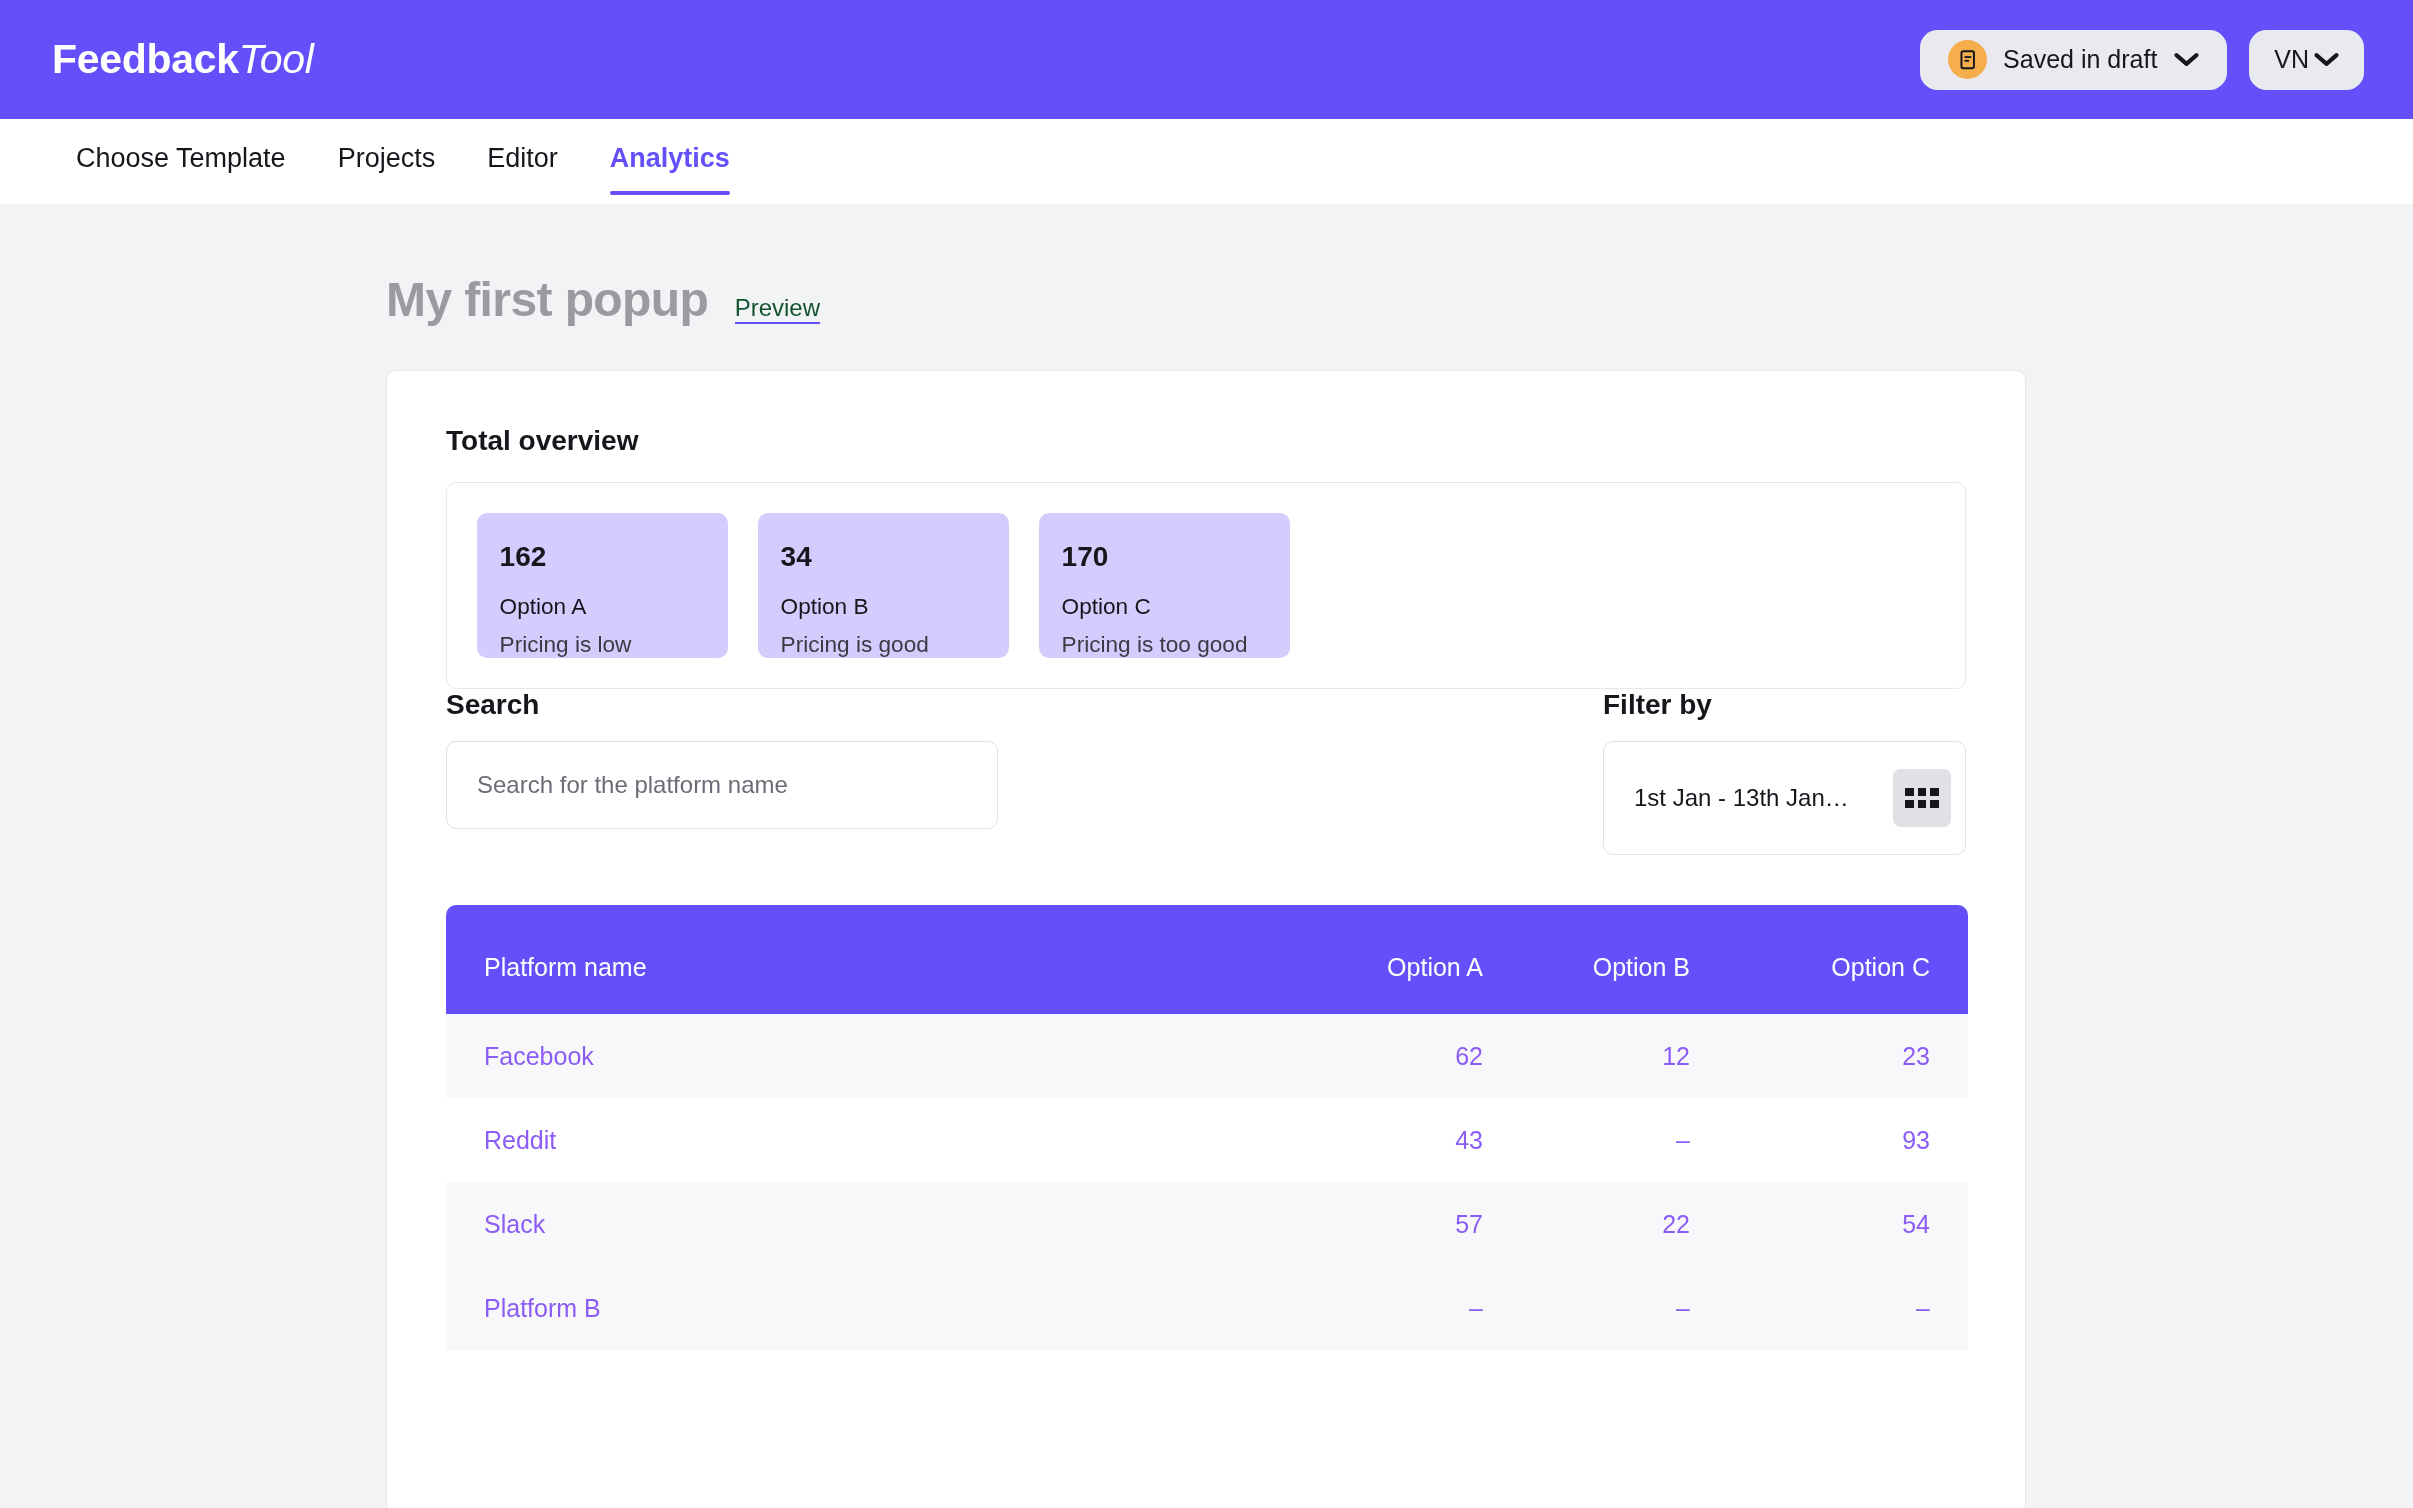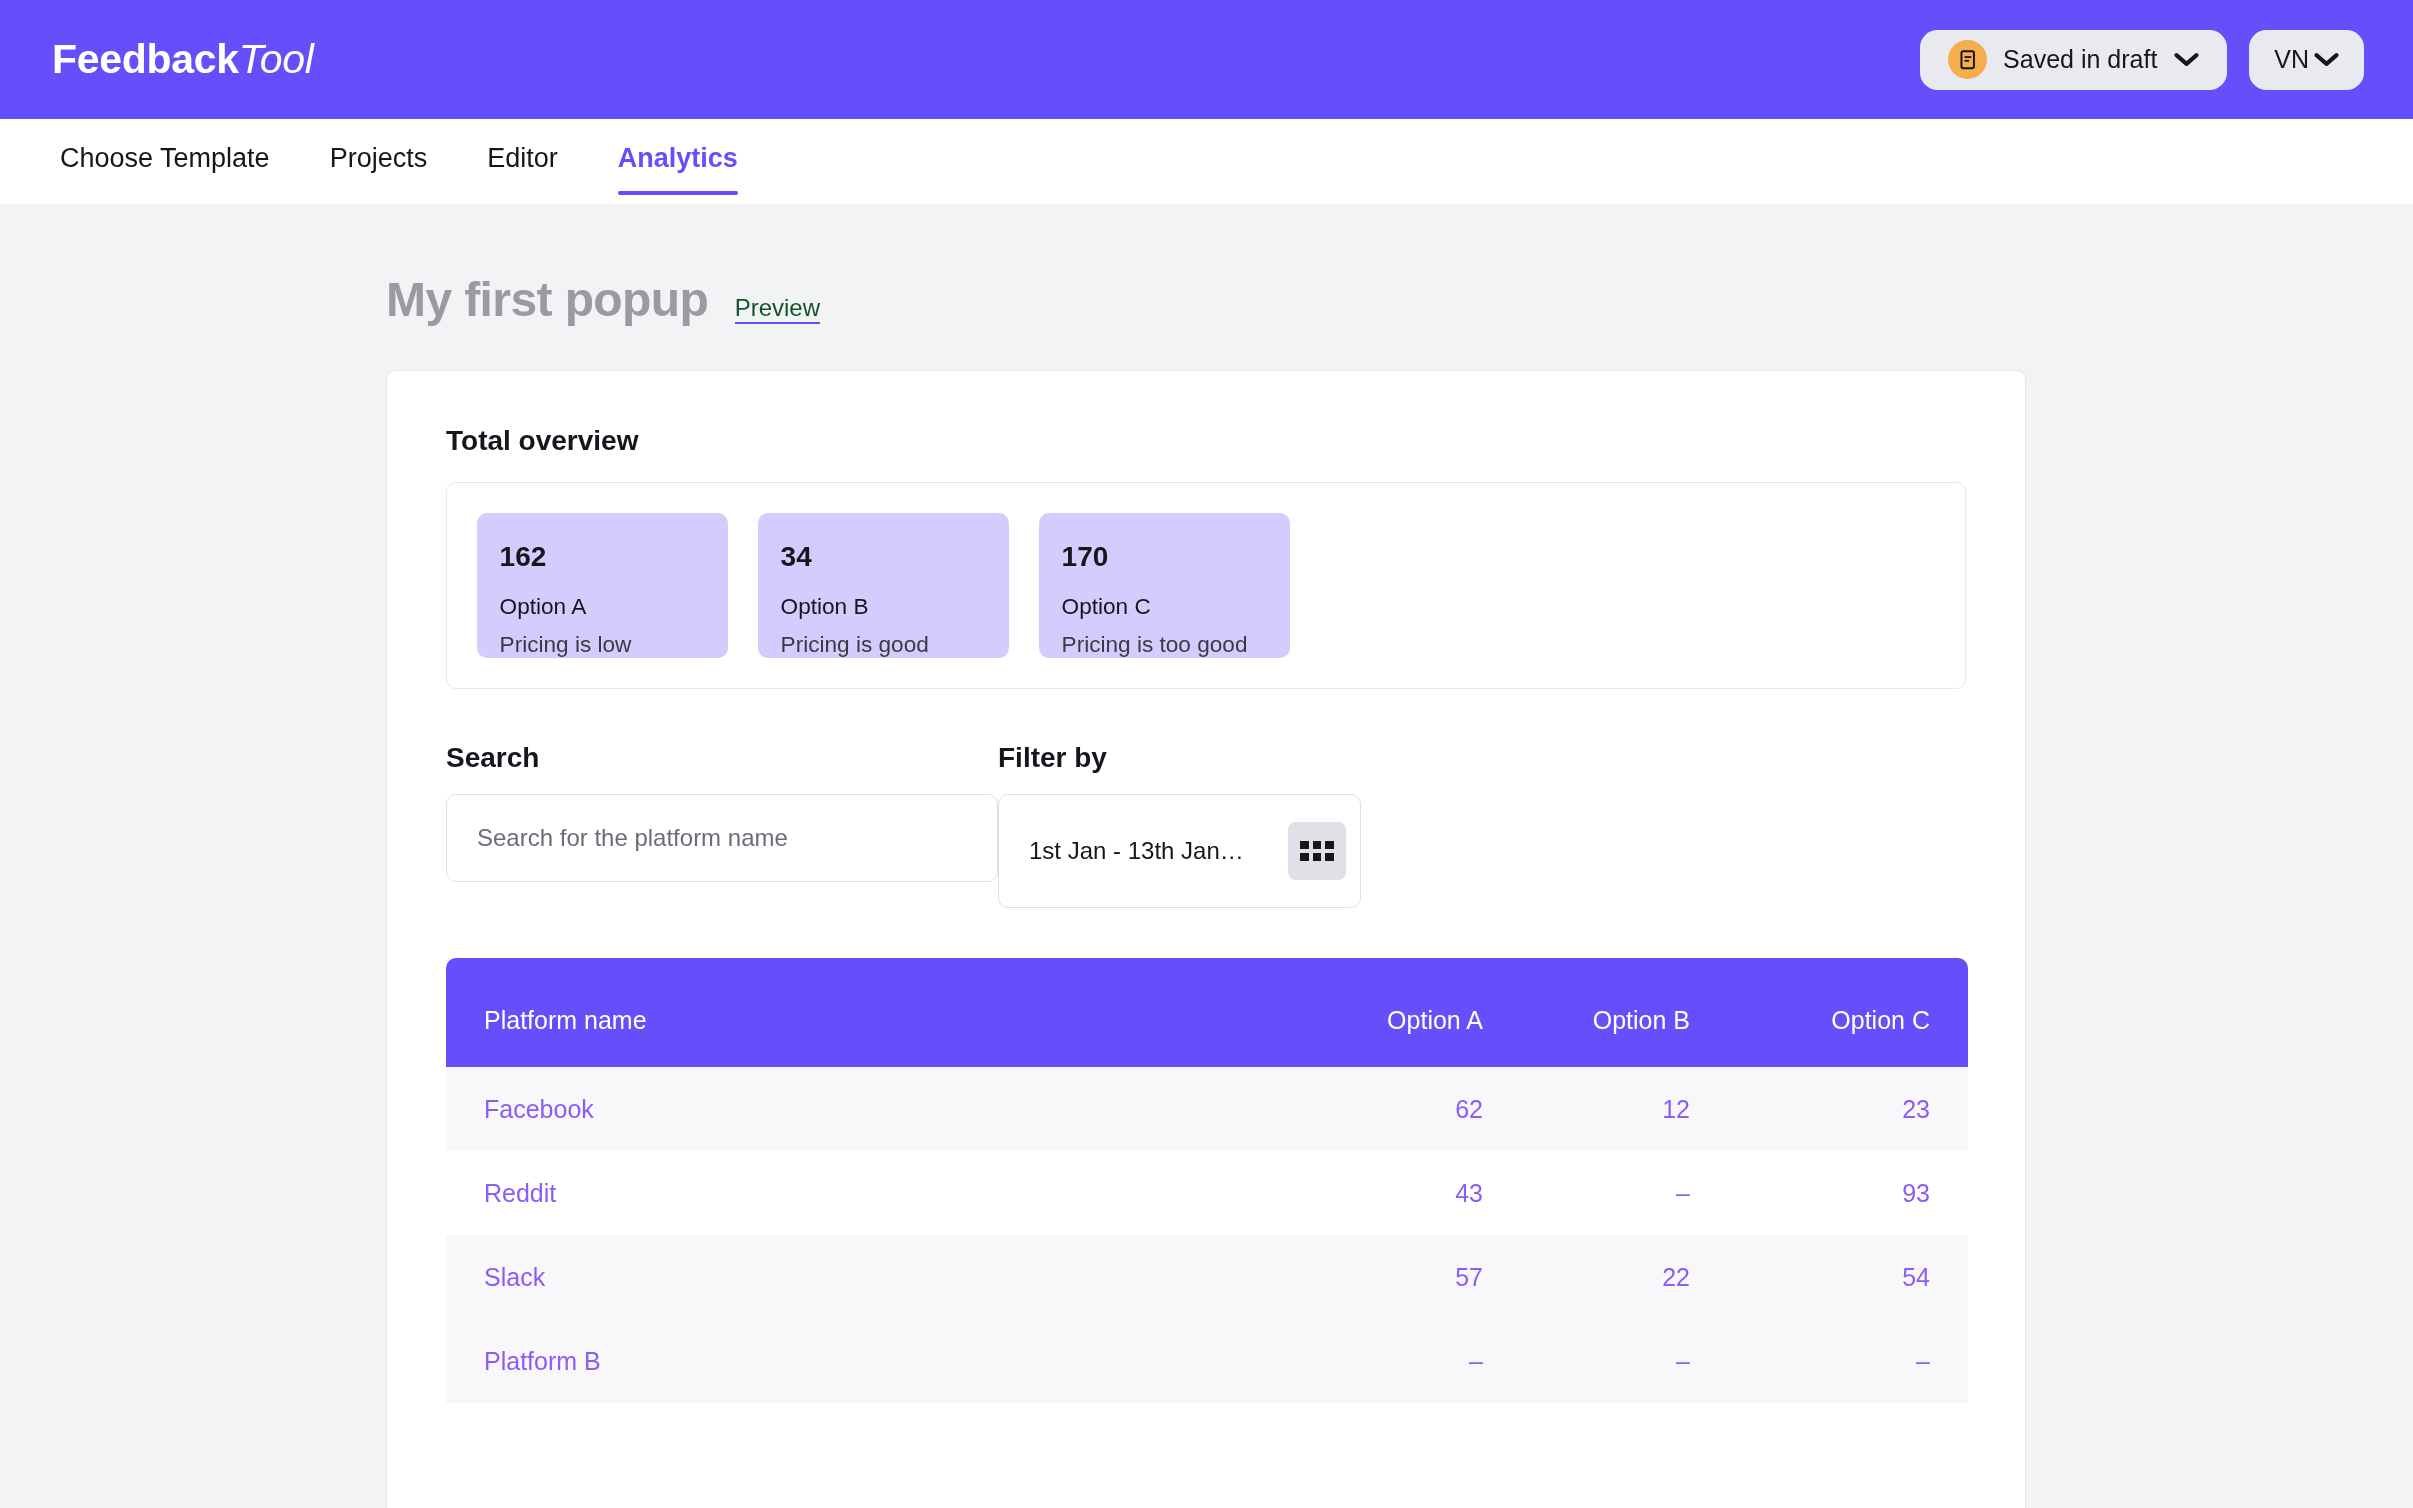--- a/index.html
+++ b/index.html
@@ -75,22 +75,22 @@
   }
 
   .pill-user { padding: 0 25px; gap: 5px; }
 
   
   .nav-bar {
     height: 85px;
     background: #FFFFFF;
     display: flex;
     align-items: stretch;
-    padding-left: 60px;
-    gap: 8px;
+    padding-left: 76px;
+    gap: 0;
   }
 
   .nav-tab {
     display: flex;
     align-items: center;
     font-size: 27px;
     color: #16161D;
     padding: 0 0 6.3px 0;
     margin-right: 52px;
     position: relative;
@@ -191,22 +191,22 @@
   }
 
   .stat-desc {
     font-size: 22.6px;
     color: #3A3A44;
   }
 
   
   .filter-row {
     display: flex;
+    justify-content: space-between;
     align-items: flex-start;
-    margin-top: 53px;
   }
 
   .field-label {
     font-size: 28px;
     font-weight: 600;
     color: #16161D;
     margin-bottom: 20px;
   }
 
   .search-input {

